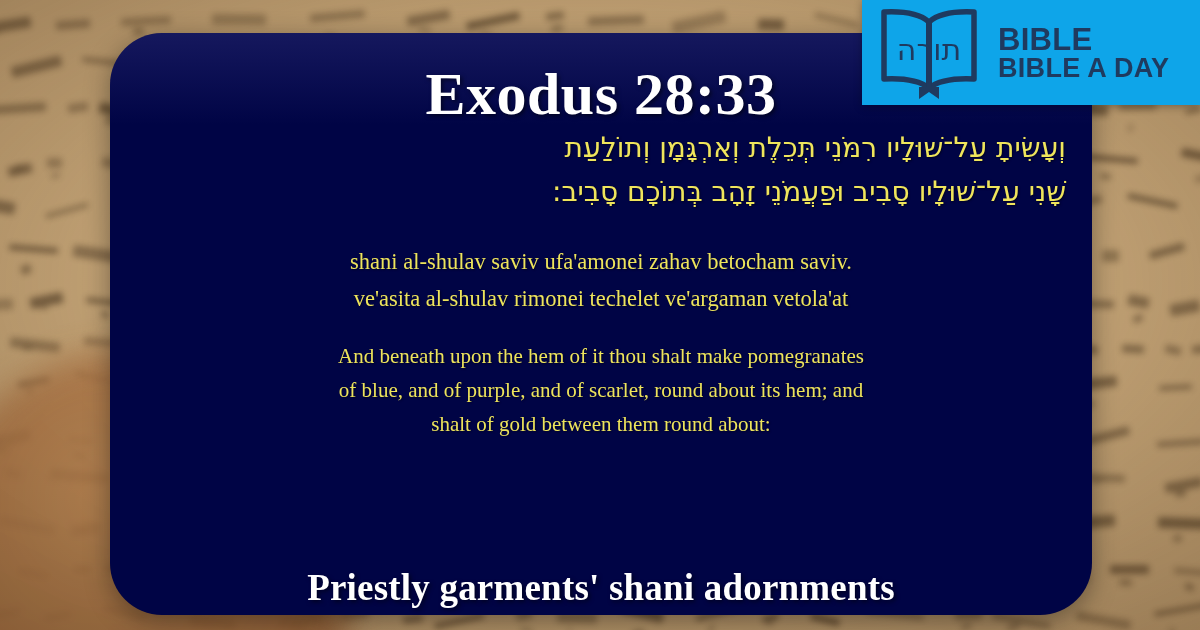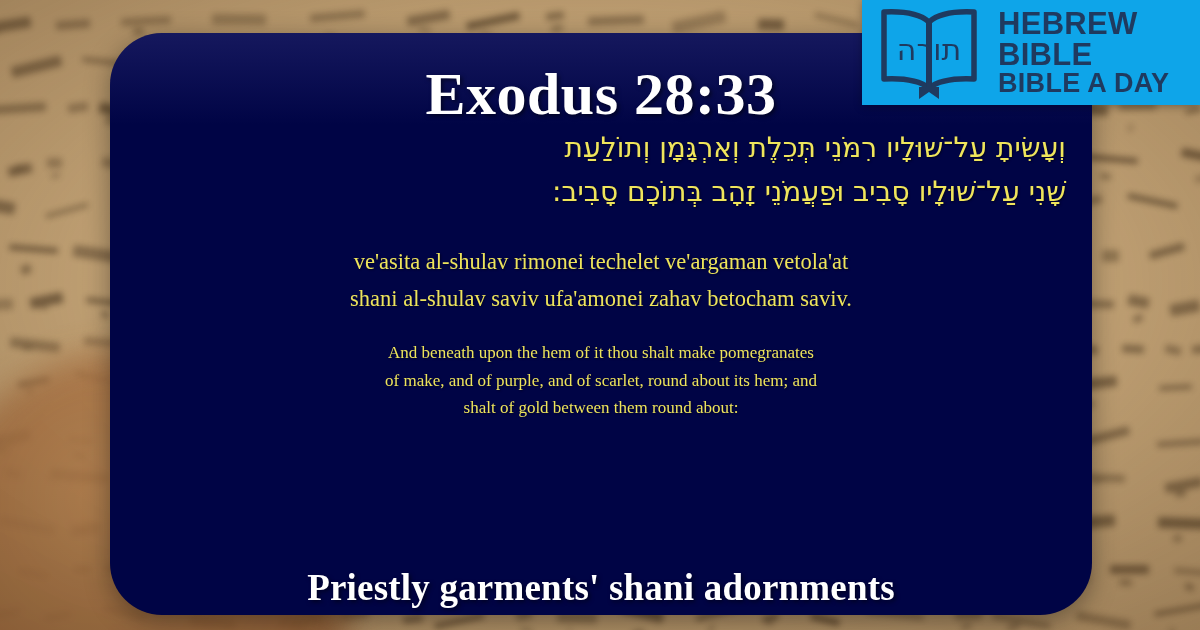--- a/index.html
+++ b/index.html
@@ -111,21 +111,21 @@
     line-height:1.62;
     text-shadow:1px 1px 2px rgba(0,0,0,.45);
   }
   .translit-line { display:block; }
 
   .english-block {
     margin-top:22px;
     width:800px;
     text-align:center;
     color:#ede45c;
-    font-size:17px;
+    font-size:21px;
     line-height:1.62;
     text-shadow:1px 1px 2px rgba(0,0,0,.45);
   }
   .english-line { display:block; }
 
   .caption {
     position:absolute;
     left:0; right:0;
     bottom:6px;
     text-align:center;
@@ -573,43 +573,42 @@
   <div class="content">
 
     <div class="verse-title">Exodus 28:33</div>
 
     <div class="hebrew-block">
       <span class="hebrew-line">וְעָשִׂיתָ עַל־שׁוּלָיו רִמֹּנֵי תְּכֵלֶת וְאַרְגָּמָן וְתוֹלַעַת</span>
       <span class="hebrew-line">שָׁנִי עַל־שׁוּלָיו סָבִיב וּפַעֲמֹנֵי זָהָב בְּתוֹכָם סָבִיב:</span>
     </div>
 
     <div class="translit-block">
+      <span class="translit-line">shani al-shulav saviv ufa'amonei zahav betocham saviv.</span>
       <span class="translit-line">ve'asita al-shulav rimonei techelet ve'argaman vetola'at</span>
-      <span class="translit-line">shani al-shulav saviv ufa'amonei zahav betocham saviv.</span>
     </div>
 
     <div class="english-block">
       <span class="english-line">And beneath upon the hem of it thou shalt make pomegranates</span>
-      <span class="english-line">of make, and of purple, and of scarlet, round about its hem; and</span>
+      <span class="english-line">of blue, and of purple, and of scarlet, round about its hem; and</span>
       <span class="english-line">shalt of gold between them round about:</span>
     </div>
 
     <div class="caption">Priestly garments' shani adornments</div>
   </div>
 
   <div class="logo">
     <svg class="logo-mark" viewBox="0 0 118 92">
       <g fill="none" stroke="#1f3a5f" stroke-width="5.5" stroke-linejoin="round">
         <path d="M59 15 C50 7, 34 4, 14 5 L14 72 C34 71, 50 74, 59 81 Z"></path>
         <path d="M59 15 C68 7, 84 4, 104 5 L104 72 C84 71, 68 74, 59 81 Z"></path>
       </g>
       <rect x="56.2" y="13" width="5.6" height="69" fill="#1f3a5f"></rect>
       <path d="M49 80 L69 80 L69 92 L59 85 L49 92 Z" fill="#1f3a5f"></path>
       <text x="59" y="53" text-anchor="middle" font-family="'DejaVu Sans', sans-serif" font-size="30" fill="#1f3a5f">תורה</text>
     </svg>
     <div class="logo-text">
-      <span class="logo-l1">HEBREW</span>
       <span class="logo-l2">BIBLE</span>
       <span class="logo-l3">BIBLE A DAY</span>
     </div>
   </div>
 
 </div>
 
 </body></html>

